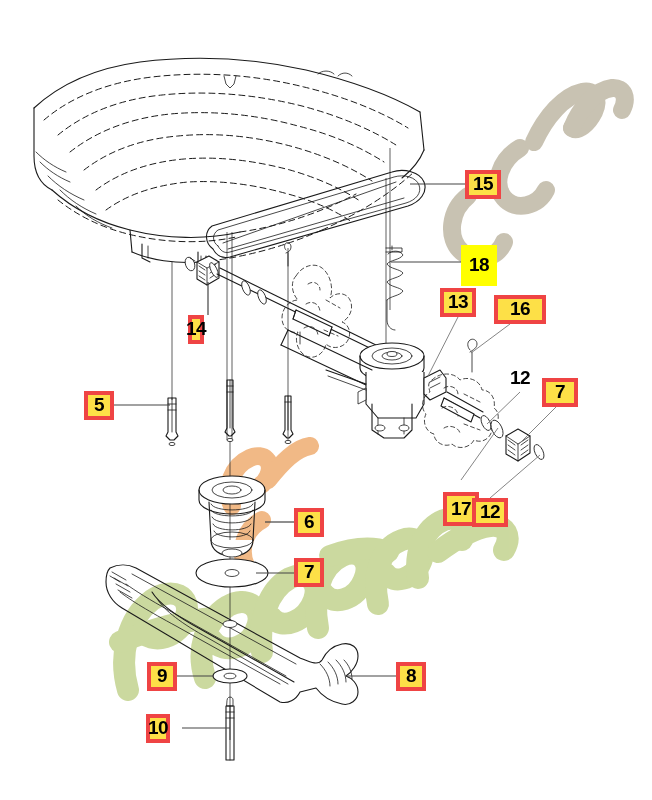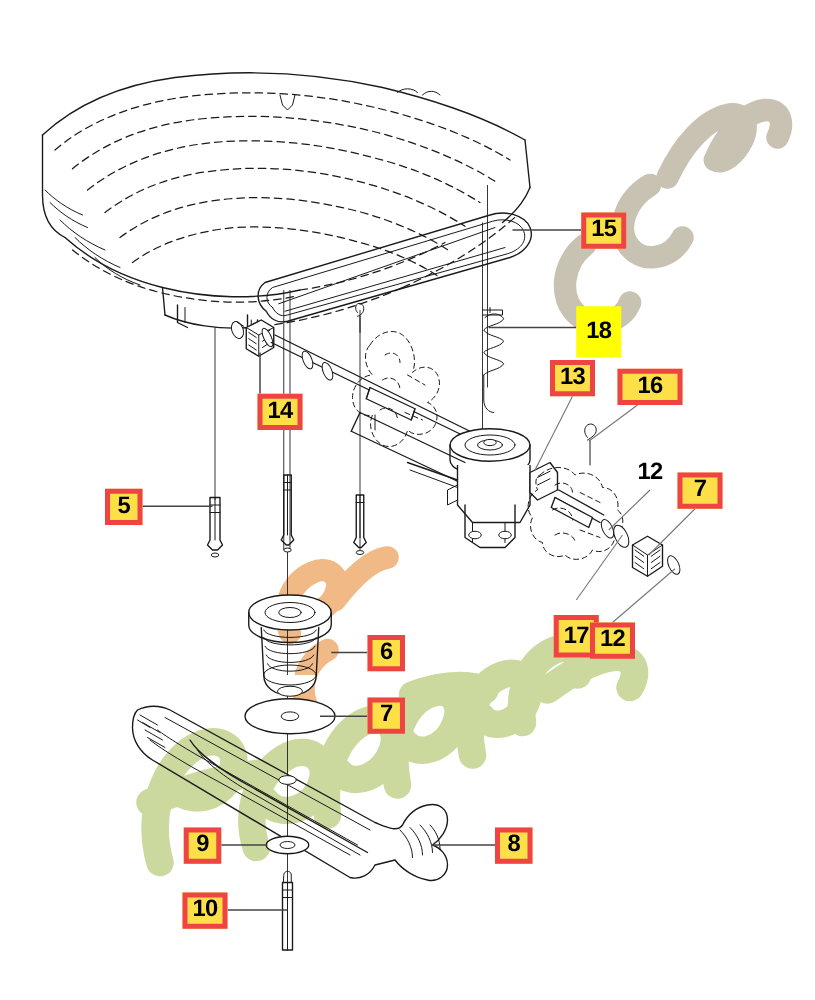--- a/index.html
+++ b/index.html
@@ -431,36 +431,36 @@
       </div>
       <div class="callout boxed" style="left: 542px; top: 378px; width: 36px; height: 29px;">
         <span class="num">7</span>
       </div>
       <div class="callout boxed" style="left: 443px; top: 492px; width: 36px; height: 34px;">
         <span class="num">17</span>
       </div>
       <div class="callout boxed" style="left: 472px; top: 498px; width: 36px; height: 29px;">
         <span class="num">12</span>
       </div>
-      <div class="callout boxed" style="left: 206px; top: 315px; width: 36px; height: 29px;">
+      <div class="callout boxed" style="left: 188px; top: 315px; width: 16px; height: 29px;">
         <span class="num">14</span>
       </div>
       <div class="callout boxed" style="left: 84px; top: 391px; width: 30px; height: 29px;">
         <span class="num">5</span>
       </div>
       <div class="callout boxed" style="left: 294px; top: 508px; width: 30px; height: 29px;">
         <span class="num">6</span>
       </div>
       <div class="callout boxed" style="left: 294px; top: 558px; width: 30px; height: 29px;">
         <span class="num">7</span>
       </div>
       <div class="callout boxed" style="left: 147px; top: 662px; width: 30px; height: 29px;">
         <span class="num">9</span>
       </div>
       <div class="callout boxed" style="left: 396px; top: 662px; width: 30px; height: 29px;">
         <span class="num">8</span>
       </div>
-      <div class="callout boxed" style="left: 146px; top: 714px; width: 36px; height: 29px;">
+      <div class="callout boxed" style="left: 146px; top: 714px; width: 24px; height: 29px;">
         <span class="num">10</span>
       </div>
     </div>
 
 </div>
 
 </body></html>

